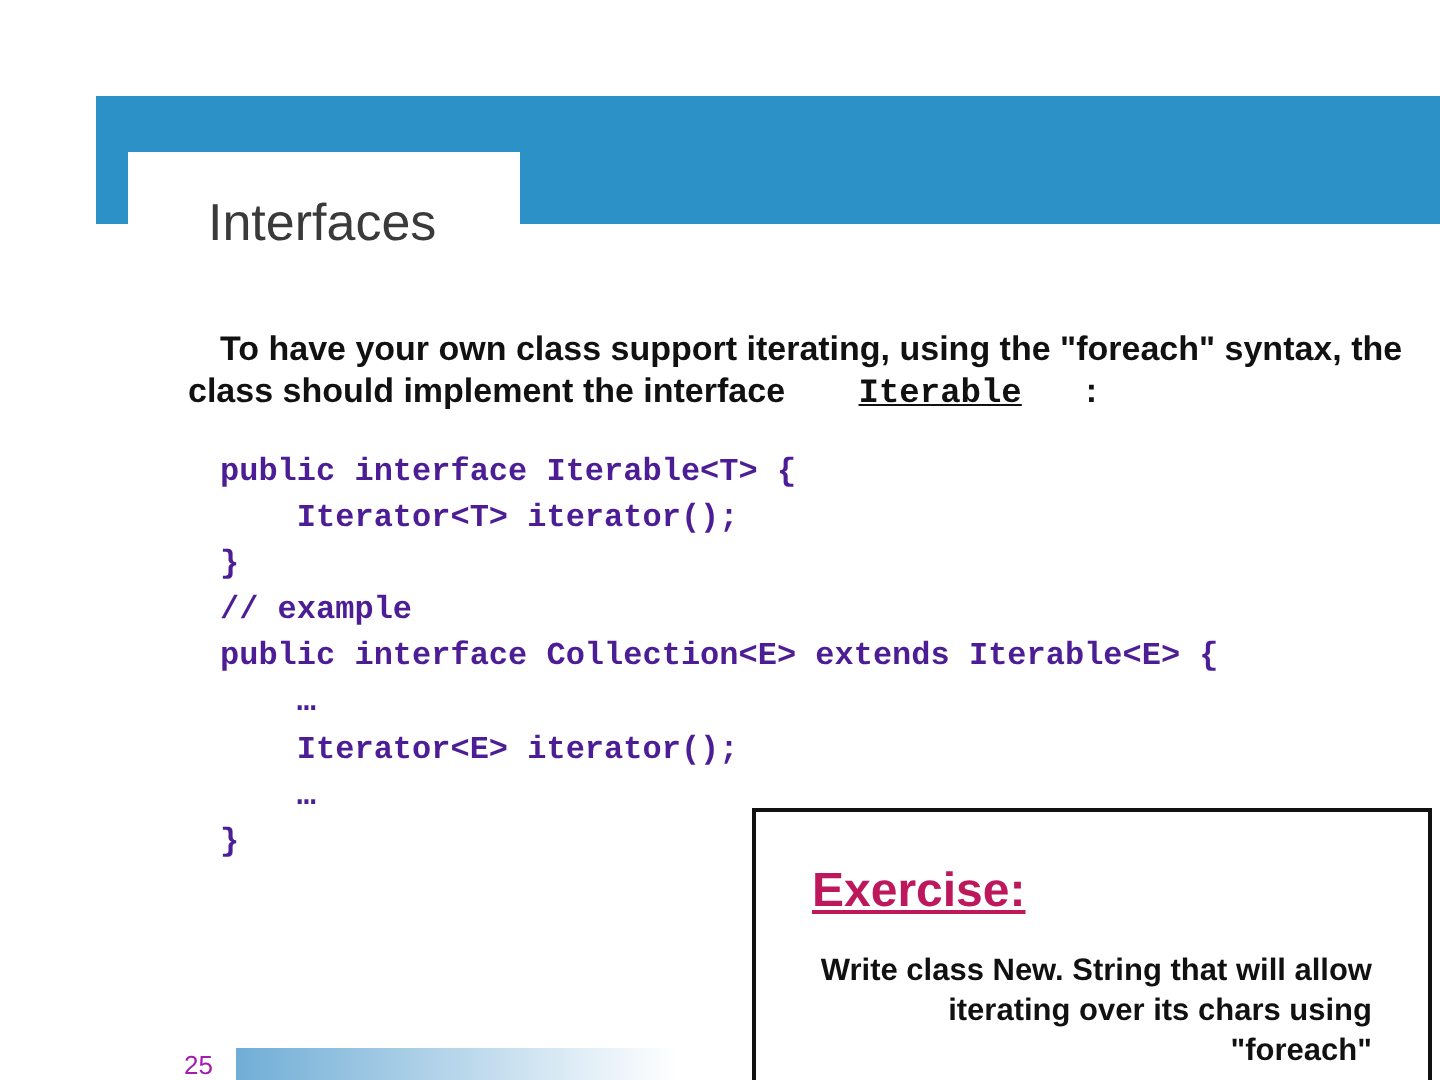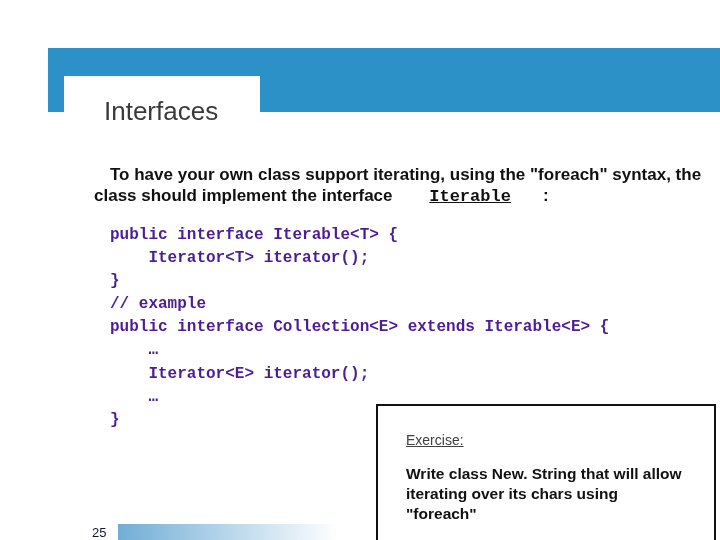--- a/index.html
+++ b/index.html
@@ -65,38 +65,39 @@
   .exercise-box {
     position: absolute;
     right: 20px;
     top: 356px;
     width: 340px;
     border: 2px solid #111;
     background: #fff;
     padding: 10px 12px 12px 12px;
   }
   .exercise-title {
-    font-size: 14px;
-    font-weight: normal;
-    color: #404040;
+    font-size: 24px;
+    font-weight: bold;
+    color: #be185d;
     text-decoration: underline;
     margin-bottom: 8px;
   }
   .exercise-body {
     font-size: 15.5px;
     font-weight: bold;
     color: #111;
     line-height: 1.3;
+    text-align: right;
   }
   .page-number {
     position: absolute;
     left: 44px;
     bottom: 16px;
     font-size: 13px;
-    color: #0f172a;
+    color: #a21caf;
   }
   .footer-gradient {
     position: absolute;
     left: 70px;
     bottom: 14px;
     width: 220px;
     height: 18px;
     background: linear-gradient(to right, rgba(97,165,210,0.9), rgba(97,165,210,0));
   }
 </style>

